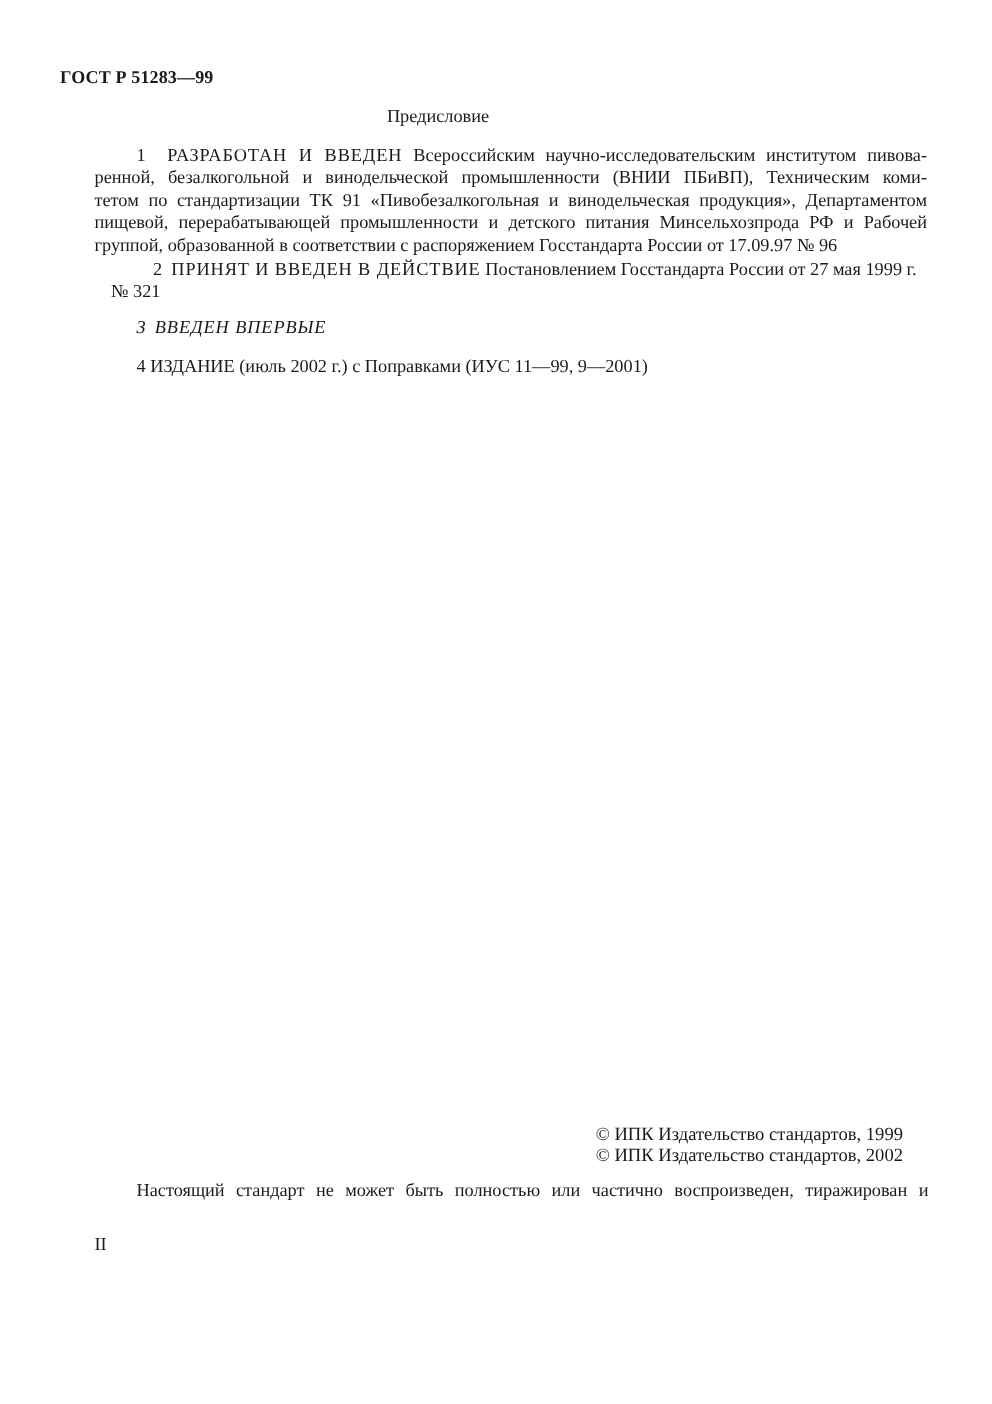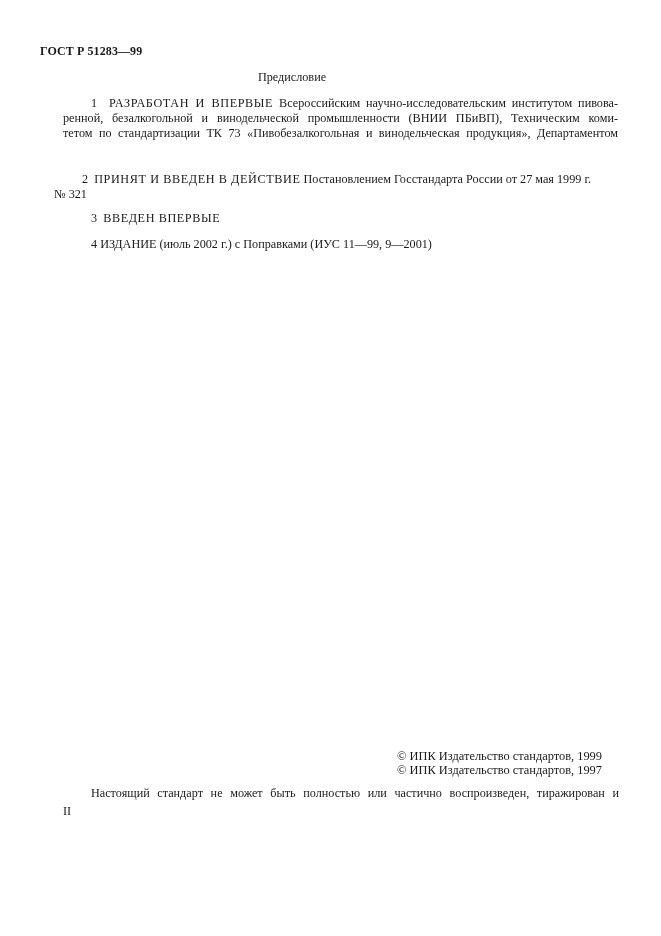--- a/index.html
+++ b/index.html
@@ -9,60 +9,62 @@
     color: #1a1a1a; font-size: 12.2px; line-height: 15px;
   }
   .abs { position: absolute; }
   .header { left: 40px; top: 44px; font-weight: bold; font-size: 12px; letter-spacing: 0.1px; }
   .title { left: 0; width: 584px; top: 70px; text-align: center; font-size: 12.2px; }
   .item { white-space: nowrap; }
   .p1 { top: 96px; left: 63px; width: 555px; }
   .p1 .line { display: block; white-space: nowrap; text-align: justify; text-align-last: justify; }
   .p1 .line.indent { padding-left: 28px; }
   .p1 .line.last { text-align-last: left; }
-  .p2 { top: 172px; left: 54px; width: 555px; }
+  .p2 { top: 172px; left: 74px; width: 555px; }
   .p2 .line { display: block; white-space: nowrap; }
   .p2 .line.indent { padding-left: 28px; }
-  .p3 { top: 211px; left: 91px; }
+  .p3 { top: 211px; left: 91px; font-style: italic; }
   .p4 { top: 237px; left: 91px; }
   .caps { letter-spacing: 0.6px; }
   .copyright { right: 59px; text-align: center; font-size: 12.4px; }
   .c1 { top: 749px; }
   .c2 { top: 763px; }
   .notice { top: 786px; left: 63px; width: 556px; }
   .notice .line { display: block; white-space: nowrap; }
   .notice .line.indent { padding-left: 28px; text-align: justify; text-align-last: justify; }
-  .pagenum { left: 63px; top: 804px; }
+  .pagenum { left: 63px; top: 822px; }
 </style>
 </head>
 <body>
 
 <div class="abs header">ГОСТ Р 51283—99</div>
 
 <div class="abs title">Предисловие</div>
 
 <div class="abs p1">
-  <span class="line indent"><span>1</span>&nbsp; <span class="caps">РАЗРАБОТАН И ВПЕРВЫЕ</span> <span>Всероссийским научно-исследовательским институтом пивова-</span></span>
+  <span class="line indent"><span>1</span>&nbsp; <span class="caps">РАЗРАБОТАН И ВВЕДЕН</span> <span>Всероссийским научно-исследовательским институтом пивова-</span></span>
   <span class="line">ренной, безалкогольной и винодельческой промышленности (ВНИИ ПБиВП), Техническим коми-</span>
-  <span class="line">тетом по стандартизации ТК 73 «Пивобезалкогольная и винодельческая продукция», Департаментом</span>
+  <span class="line">тетом по стандартизации ТК 91 «Пивобезалкогольная и винодельческая продукция», Департаментом</span>
+  <span class="line">пищевой, перерабатывающей промышленности и детского питания Минсельхозпрода РФ и Рабочей</span>
+  <span class="line last">группой, образованной в соответствии с распоряжением Госстандарта России от 17.09.97 № 96</span>
 </div>
 
 <div class="abs p2">
   <span class="line indent"><span>2</span>&nbsp; <span class="caps">ПРИНЯТ И ВВЕДЕН В ДЕЙСТВИЕ</span> <span>Постановлением Госстандарта России от 27 мая 1999 г.</span></span>
   <span class="line">№ 321</span>
 </div>
 
 <div class="abs p3 item">
   <span>3</span>&nbsp; <span class="caps">ВВЕДЕН ВПЕРВЫЕ</span>
 </div>
 
 <div class="abs p4 item">
   <span>4</span> <span>ИЗДАНИЕ</span> <span>(июль 2002 г.) с Поправками (ИУС 11—99, 9—2001)</span>
 </div>
 
 <div class="abs copyright c1">© ИПК Издательство стандартов, 1999</div>
-<div class="abs copyright c2">© ИПК Издательство стандартов, 1997</div>
+<div class="abs copyright c2">© ИПК Издательство стандартов, 2002</div>
 
 <div class="abs notice">
   <span class="line indent">Настоящий стандарт не может быть полностью или частично воспроизведен, тиражирован и</span>
 </div>
 
 <div class="abs pagenum">II</div>
 
 </body></html>

